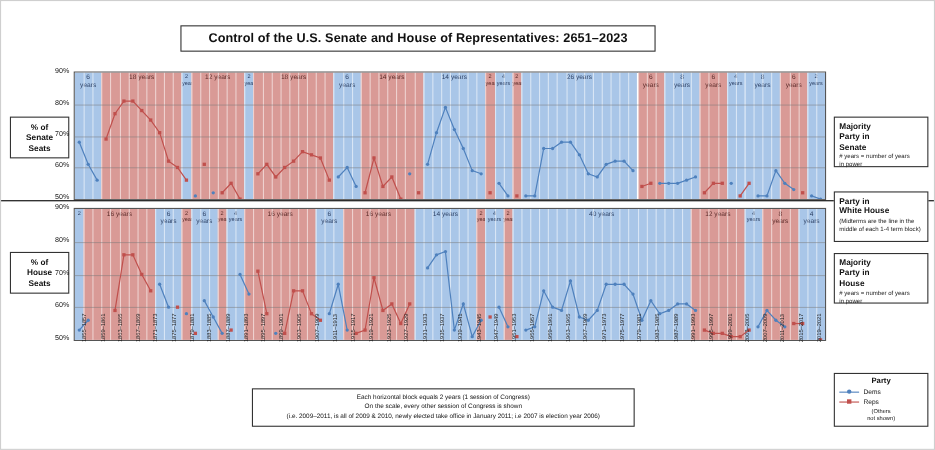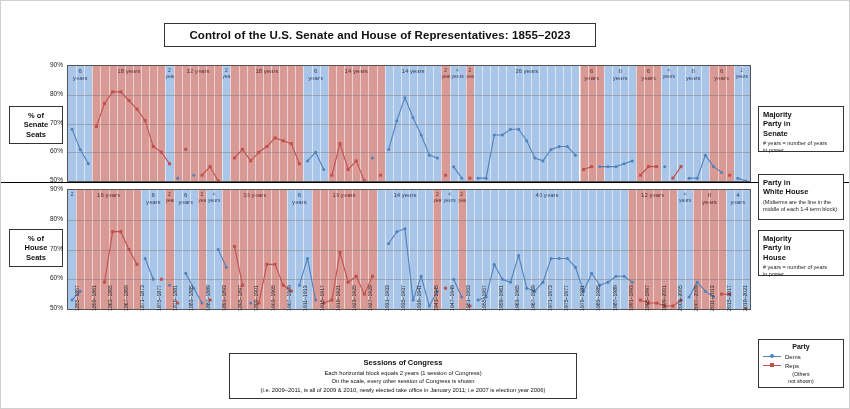--- a/index.html
+++ b/index.html
@@ -103,21 +103,21 @@
   
   #sep{position:absolute;left:0;right:0;top:181px;height:1px;background:#000;}
   svg{display:block;}
 </style>
 </head>
 <body>
 
 <div id="frame">
 
   <div id="title-box">
-    <span>Control of the U.S. Senate and House of Representatives: 1855–2023</span>
+    <span>Control of the U.S. Senate and House of Representatives: 2651–2023</span>
   </div>
 
   <div class="side-label" id="senate-side-label">
     <span style="white-space:pre-line">% of
 Senate
 Seats</span>
   </div>
   <div class="side-label" id="house-side-label">
     <span style="white-space:pre-line">% of
 House
@@ -682,21 +682,20 @@
     <div class="rbox" style="height:46px;margin-top:10px">
       <div class="rtitle" style="white-space:pre-line">Majority
 Party in
 House</div>
       <div class="rsub" style="white-space:pre-line"># years = number of years
 in power</div>
     </div>
   </div>
 
   <div id="caption">
-    <div class="ctitle">Sessions of Congress</div>
     <div class="cline">Each horizontal block equals 2 years (1 session of Congress)</div>
     <div class="cline">On the scale, every other session of Congress is shown</div>
     <div class="cline">(i.e. 2009–2011, is all of 2009 &amp; 2010, newly elected take office in January 2011; i.e 2007 is election year 2006)</div>
   </div>
 
   <div id="party-legend">
     <div class="ptitle">Party</div>
     <div class="prow">
       <span class="swatch">
         <span class="ln" style="background:#4f81bd"></span>

